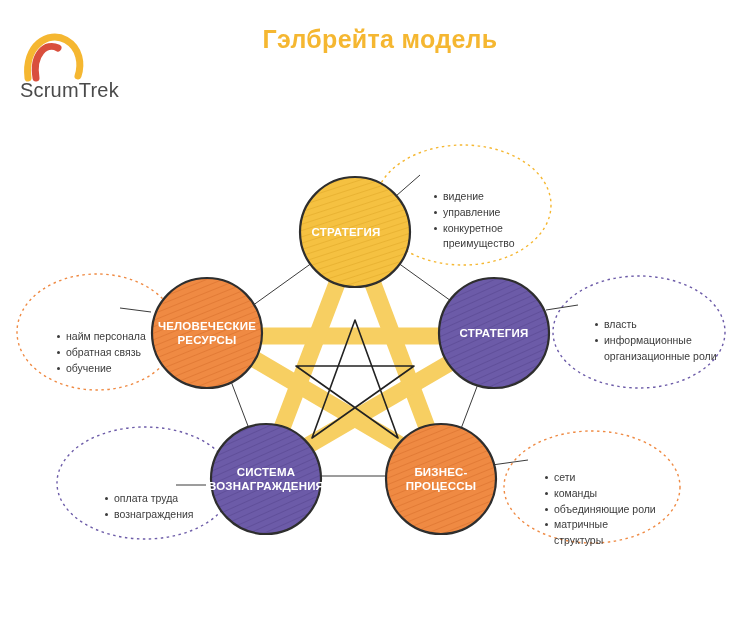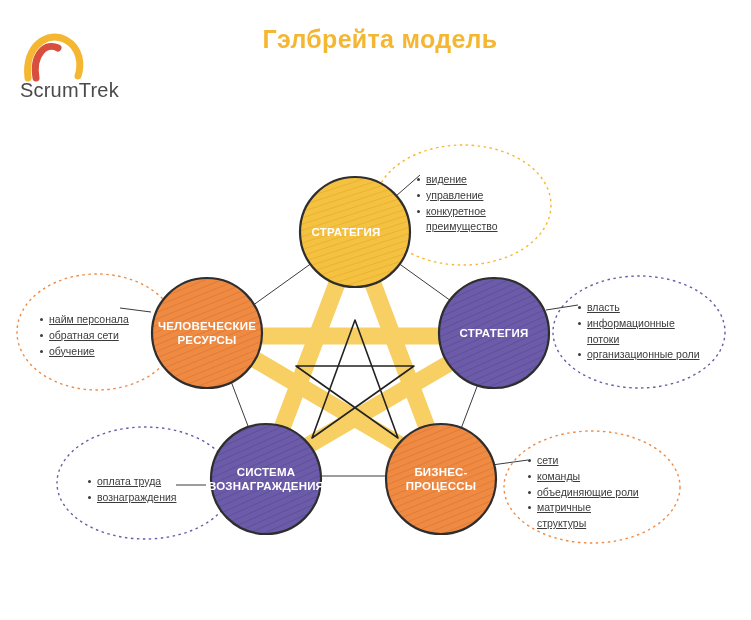--- a/index.html
+++ b/index.html
@@ -69,24 +69,23 @@
     pointer-events: none;
     white-space: pre-line;
   }
   .bullets {
     position: absolute;
     font-size: 10.5px;
     color: #3b3b3b;
     line-height: 1.5;
   }
   .bullets ul {
-    margin: 0;
+    margin: 17px;
     padding: 0;
     list-style: none;
-    text-decoration: underline;
   }
   .bullets li {
     position: relative;
     padding-left: 9px;
     white-space: nowrap;
   }
   .bullets li:before {
     content: "";
     position: absolute;
     left: 0;
@@ -186,21 +185,20 @@
   <style>
     [data-name="callout-text-strategy"] li:nth-child(4):before { display:none; }
     [data-name="callout-text-structure"] li:nth-child(3):before { display:none; }
     [data-name="callout-text-business-processes"] li:nth-child(5):before { display:none; }
   </style>
 
   <div class="bullets right" style="left:578px; top:300px;" data-name="callout-text-structure">
     <ul>
       <li data-name="callout-item">власть</li>
       <li data-name="callout-item">информационные</li>
-      <li data-name="callout-item-cont">потоки</li>
       <li data-name="callout-item">организационные роли</li>
     </ul>
   </div>
 
   <div class="bullets right" style="left:528px; top:453px;" data-name="callout-text-business-processes">
     <ul>
       <li data-name="callout-item">сети</li>
       <li data-name="callout-item">команды</li>
       <li data-name="callout-item">объединяющие роли</li>
       <li data-name="callout-item">матричные</li>
@@ -211,18 +209,18 @@
   <div class="bullets left" style="left:88px; top:474px;" data-name="callout-text-reward-system">
     <ul>
       <li data-name="callout-item">оплата труда</li>
       <li data-name="callout-item">вознаграждения</li>
     </ul>
   </div>
 
   <div class="bullets left" style="left:40px; top:312px;" data-name="callout-text-human-resources">
     <ul>
       <li data-name="callout-item">найм персонала</li>
-      <li data-name="callout-item">обратная сети</li>
+      <li data-name="callout-item">обратная связь</li>
       <li data-name="callout-item">обучение</li>
     </ul>
   </div>
 
 </div>
 
 </body></html>

